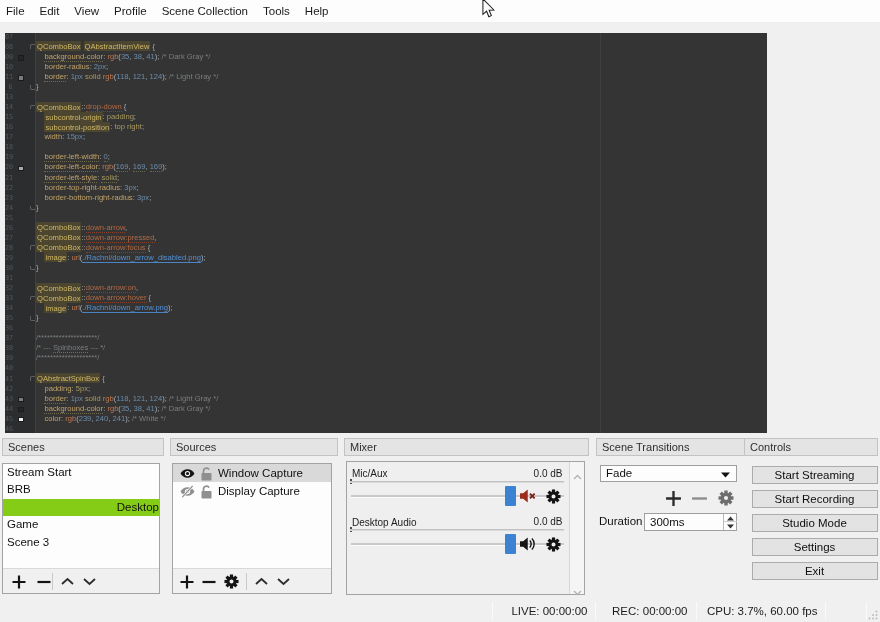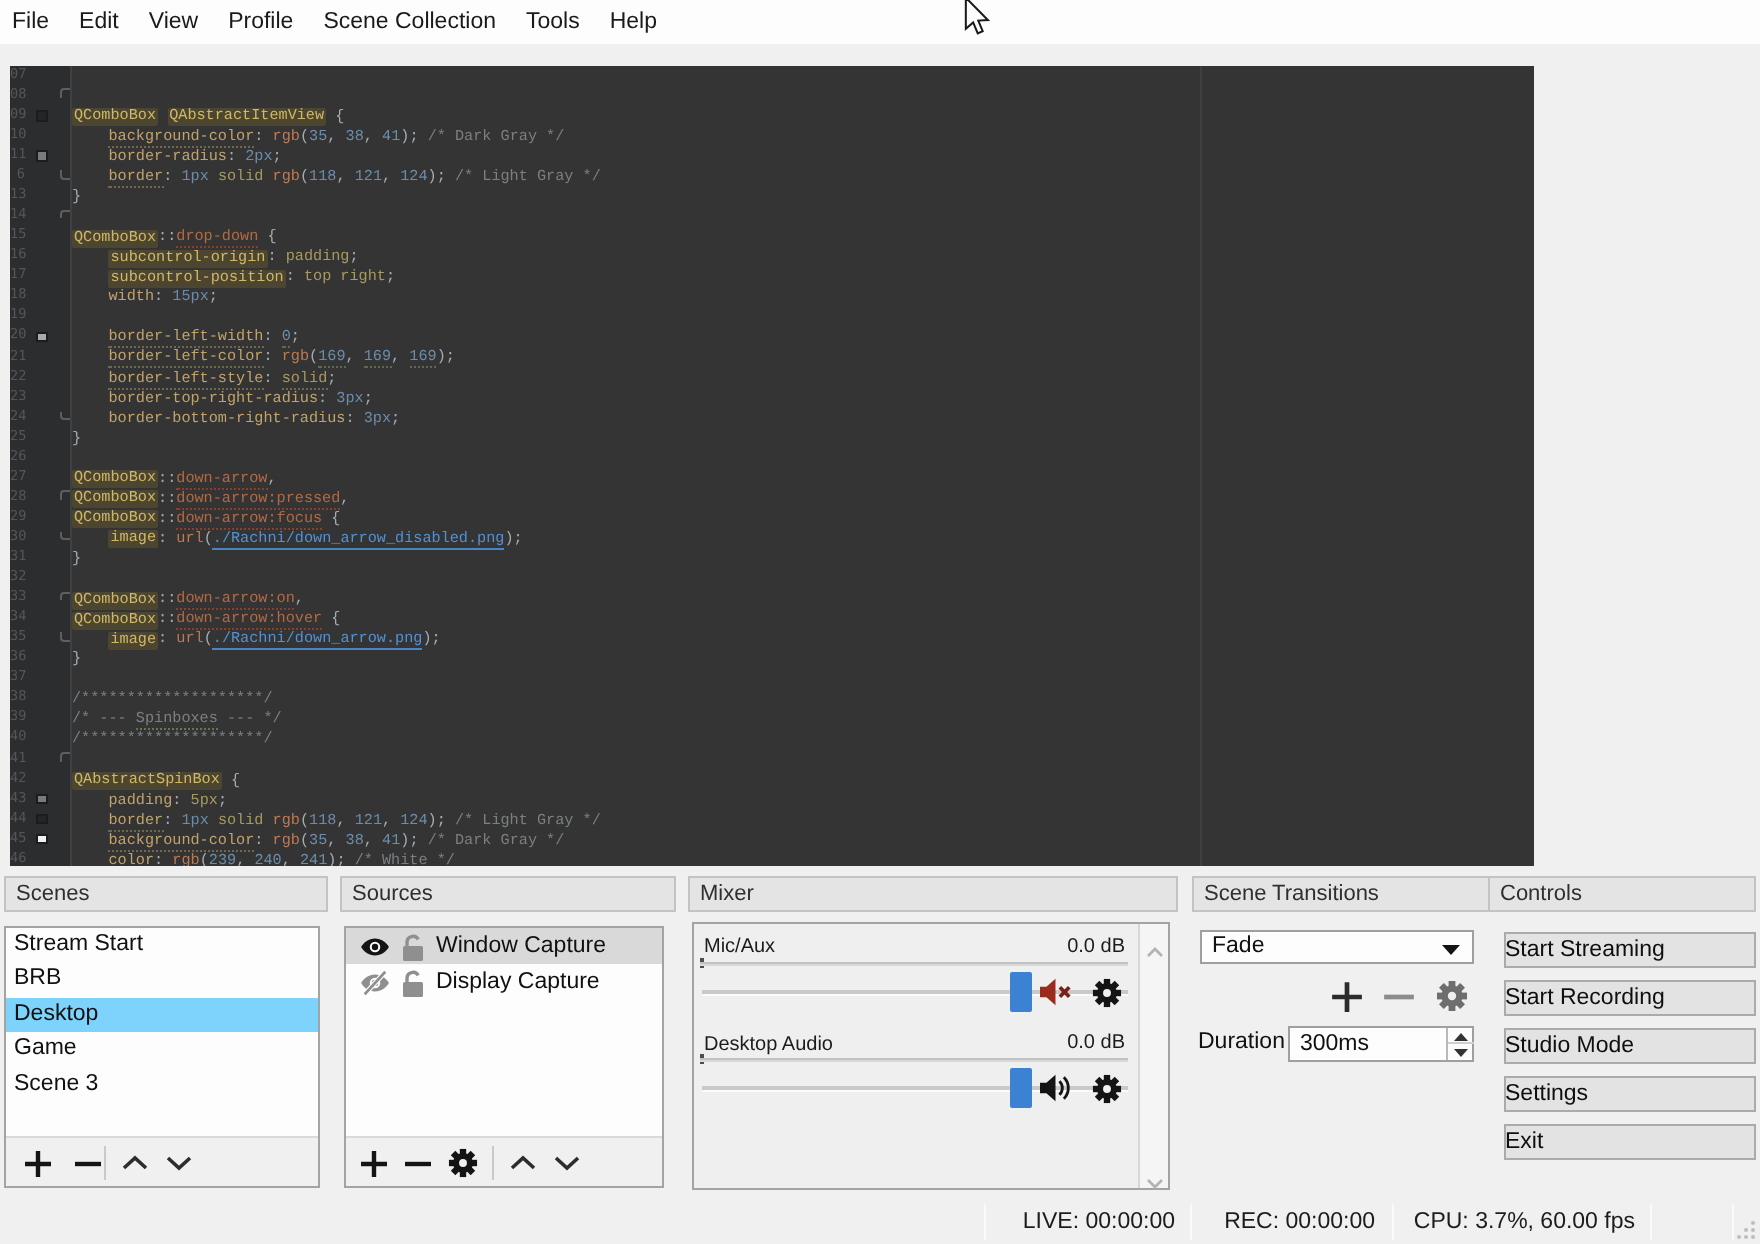--- a/index.html
+++ b/index.html
@@ -19,22 +19,22 @@
   .gutter-bg { position:absolute; left:0; top:0; width:29.5px; height:100%; background:#2c2d2e; }
   .gutter-divider { position:absolute; left:29.5px; top:0; width:1px; height:100%; background:#3e4041; }
   .margin-guide { position:absolute; left:595px; top:0; width:1px; height:100%; background:#3e3f41; }
   .crow { position:absolute; left:0; width:870px; height:10.05px; }
   .lnum { position:absolute; left:0; top:0; width:7.5px; text-align:right;
           font-family:"DejaVu Sans Mono", monospace; font-size:6.8px; line-height:10.05px; color:#53575a; }
   .swatch { position:absolute; left:13px; top:3.3px; width:5.5px; height:5.5px; border:0.5px solid #1c1c1c; }
   .foldmark { position:absolute; left:25px; width:4.5px; height:4.5px; }
   .fold-o { top:2.5px; border-left:1px solid #5b5f61; border-top:1px solid #5b5f61; border-top-left-radius:2px; }
   .fold-c { top:3px; border-left:1px solid #5b5f61; border-bottom:1px solid #5b5f61; border-bottom-left-radius:2px; }
-  .ctext { position:absolute; left:31px; top:12px; white-space:pre;
-           font-family:Liberation Mono, monospace; font-size:7.6px; line-height:10.05px; color:#a4adb3; }
+  .ctext { position:absolute; left:31px; top:0; white-space:pre;
+           font-family:Liberation Sans, sans-serif; font-size:7.6px; line-height:10.05px; color:#a4adb3; }
   .tk-def   { color:#a4adb3; }
   .tk-prop  { color:#c2a369; }
   .tk-propu { color:#c2a369; border-bottom:1px dotted #6f684a; }
   .tk-val   { color:#a89a5e; }
   .tk-valu  { color:#a89a5e; border-bottom:1px dotted #6f684a; }
   .tk-num   { color:#6b8cab; }
   .tk-numu  { color:#6b8cab; border-bottom:1px dotted #5e6a4e; }
   .tk-fn    { color:#bf7950; }
   .tk-cmt   { color:#7a7f82; }
   .tk-cmtw  { color:#7a7f82; border-bottom:1px dotted #5d7a4a; }
@@ -47,21 +47,21 @@
 
   
   .dock-header { position:absolute; top:438px; height:18px; background:#e4e4e4;
                  border:1px solid #c3c3c3; font-size:11px; color:#2f2f2f;
                  line-height:16px; padding-left:5px; }
   .listbox { position:absolute; background:#fdfdfd; border:1px solid #a3a3a3; }
   .list-area { position:absolute; left:0; top:0; right:0; background:#fdfdfd; overflow:hidden; }
   .list-toolbar { position:absolute; left:0; right:0; bottom:0; height:25.5px; background:#f0f0f0;
                   border-top:1px solid #d9d9d9; }
   .scene-item { height:17.4px; line-height:17.4px; font-size:11.5px; color:#111; padding-left:4px; }
-  .scene-item.selected { background:#7dd3fc; }
+  .scene-item.selected { background:#84cc16;text-align:right; }
   .source-row { height:18px; line-height:18px; font-size:11.5px; color:#111; position:relative; }
   .source-row.selected { background:#d9d9d9; }
   .source-label { position:absolute; left:45px; top:0; }
   .src-icon { position:absolute; top:2.5px; }
   .tb-icon { position:absolute; }
   .tb-sep { position:absolute; width:1px; background:#c9c9c9; }
 
   
   .mixerbox { position:absolute; left:346px; top:461px; width:239px; height:134px;
               border:1px solid #a3a3a3; background:#efefef; }
@@ -85,21 +85,21 @@
              background:#fdfdfd; border:1px solid #9f9f9f; font-size:11.5px; color:#111;
              line-height:16px; padding-left:5px; }
   .spin-btns { position:absolute; right:0; top:0; width:13px; height:16px; border-left:1px solid #b9b9b9; }
   .spin-up, .spin-down { position:absolute; left:0; width:13px; height:8px; text-align:center; }
   .spin-up svg, .spin-down svg { display:block; margin:2px auto 0; }
   .spin-up { top:0; border-bottom:1px solid #cfcfcf; }
   .spin-down { bottom:0; }
 
   
   .ctrl-btn { position:absolute; left:751.5px; width:126px; height:18px; background:#e3e3e3;
-              border:1px solid #ababab; font-size:11.5px; color:#0f0f0f; text-align:left;
+              border:1px solid #ababab; font-size:11.5px; color:#0f0f0f; text-align:center;
               line-height:16px; }
 
   
   .status-cell { position:absolute; top:601px; height:20px; font-size:11.5px; color:#1c1c1c; line-height:20px; }
   .status-sep { position:absolute; top:602px; height:18px; width:1px; background:#d3d3d3; border-right:1px solid #fafafa; }
   .grip { position:absolute; right:2px; bottom:2px; width:10px; height:10px; }
 </style>
 </head>
 <body>
 

